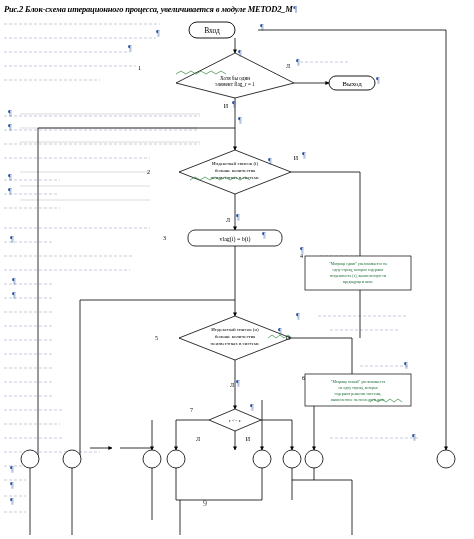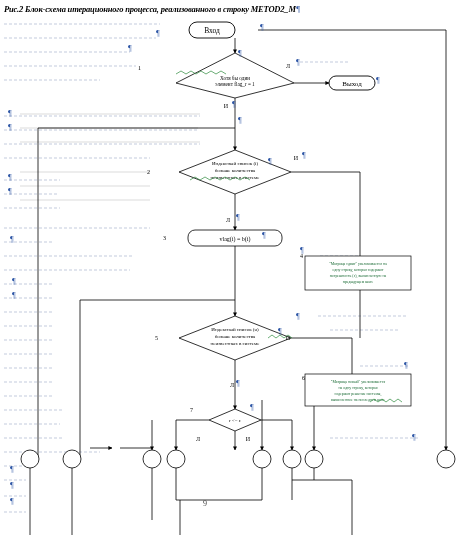--- a/index.html
+++ b/index.html
@@ -56,21 +56,21 @@
     font-family: "Liberation Serif", serif;
     line-height: 1;
   }
 </style>
 </head>
 <body>
 
 <div id="page">
 
   <div class="caption">
-    <span>Рис.2 Блок-схема итерационного процесса, реализованного в строку METOD2_M</span><span class="pilcrow">¶</span>
+    <span>Рис.2 Блок-схема итерационного процесса, увеличивается в модуле METOD2_M</span><span class="pilcrow">¶</span>
   </div>
 
   <svg id="svgroot" viewBox="0 0 474 539" xmlns="http://www.w3.org/2000/svg">
     <defs>
       <marker id="arrow" viewBox="0 0 10 10" refX="9" refY="5" markerWidth="5" markerHeight="5" orient="auto-start-reverse">
         <path d="M 0 0 L 10 5 L 0 10 z" fill="#000"></path>
       </marker>
     </defs>
 
     <g stroke="#9aa7c7" stroke-width="0.6" stroke-dasharray="3,2" fill="none">

